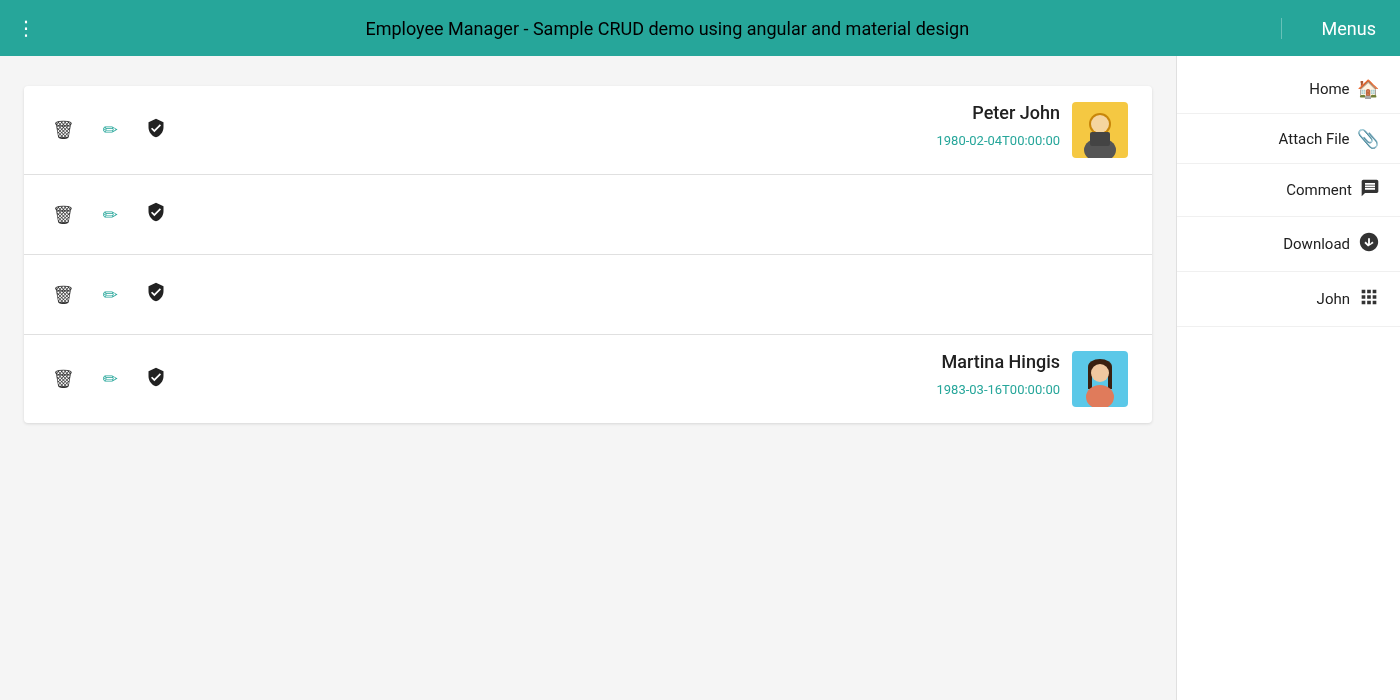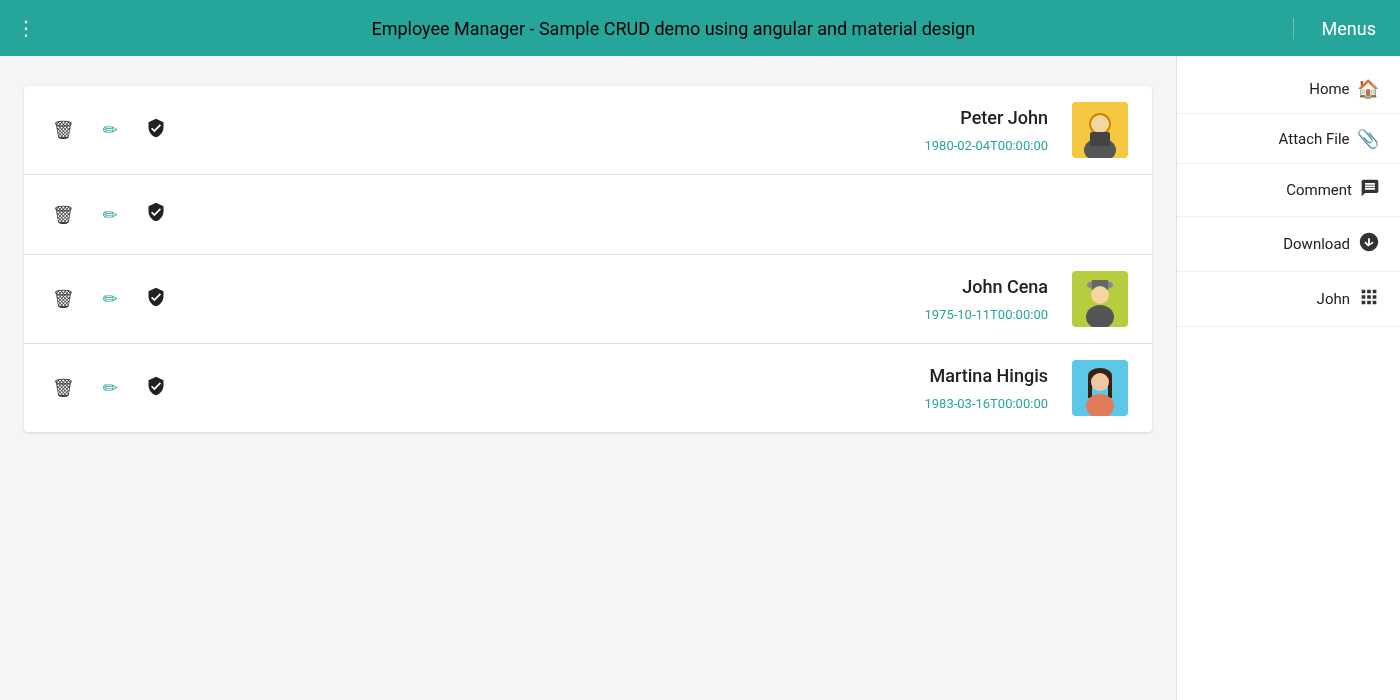--- a/index.html
+++ b/index.html
@@ -27,21 +27,21 @@
       font-weight: 400;
       flex: 1;
       text-align: center;
     }
     .header-menus {
       color: white;
       font-size: 18px;
       font-weight: 400;
       padding-right: 8px;
       border-left: 1px solid rgba(255,255,255,0.3);
-      padding-left: 28px;
+      padding-left: 40px;
       cursor: pointer;
     }
 
     
     .layout {
       display: flex;
       height: calc(700px - 56px);
     }
 
     
@@ -96,22 +96,21 @@
     }
     .check-icon {
       color: #222;
       font-size: 18px;
     }
 
     .row-spacer { flex: 1; }
 
     .employee-info {
       display: flex;
-      align-items: center;
-      gap: 24px;
+      gap: 12px;
     }
 
     .employee-text {
       text-align: right;
     }
 
     .employee-name {
       font-size: 18px;
       font-weight: 500;
       color: #212121;
@@ -249,36 +248,20 @@
             </button>
             <button class="action-btn">
               <span class="check-icon">
                 <svg width="20" height="20" viewBox="0 0 24 24" fill="#222">
                     <path d="M12 1L3 5v6c0 5.55 3.84 10.74 9 12 5.16-1.26 9-6.45 9-12V5l-9-4zm-2 16l-4-4 1.41-1.41L10 14.17l6.59-6.59L18 9l-8 8z"></path>
                   </svg>
               </span>
             </button>
           </div>
           <div class="row-spacer"></div>
-          <div class="employee-info">
-            <div class="employee-text">
-              <div class="employee-name">John Cena</div>
-              <div class="employee-date">1975-10-11T00:00:00</div>
-            </div>
-            <div class="avatar">
-              <svg viewBox="0 0 56 56" xmlns="http://www.w3.org/2000/svg">
-                <rect width="56" height="56" fill="#b8cc40"></rect>
-
-                <ellipse cx="28" cy="14" rx="13" ry="5" fill="#888"></ellipse>
-                <rect x="20" y="9" width="16" height="10" fill="#666"></rect>
-                <circle cx="28" cy="24" r="9" fill="#f5d5a0"></circle>
-                <ellipse cx="28" cy="46" rx="14" ry="12" fill="#555"></ellipse>
-              </svg>
-            </div>
-          </div>
         </div>
 
         <div class="employee-row">
           <div class="row-actions">
             <button class="action-btn">
               <span class="delete-icon">🗑</span>
             </button>
             <button class="action-btn">
               <span class="edit-icon">✏</span>
             </button>

